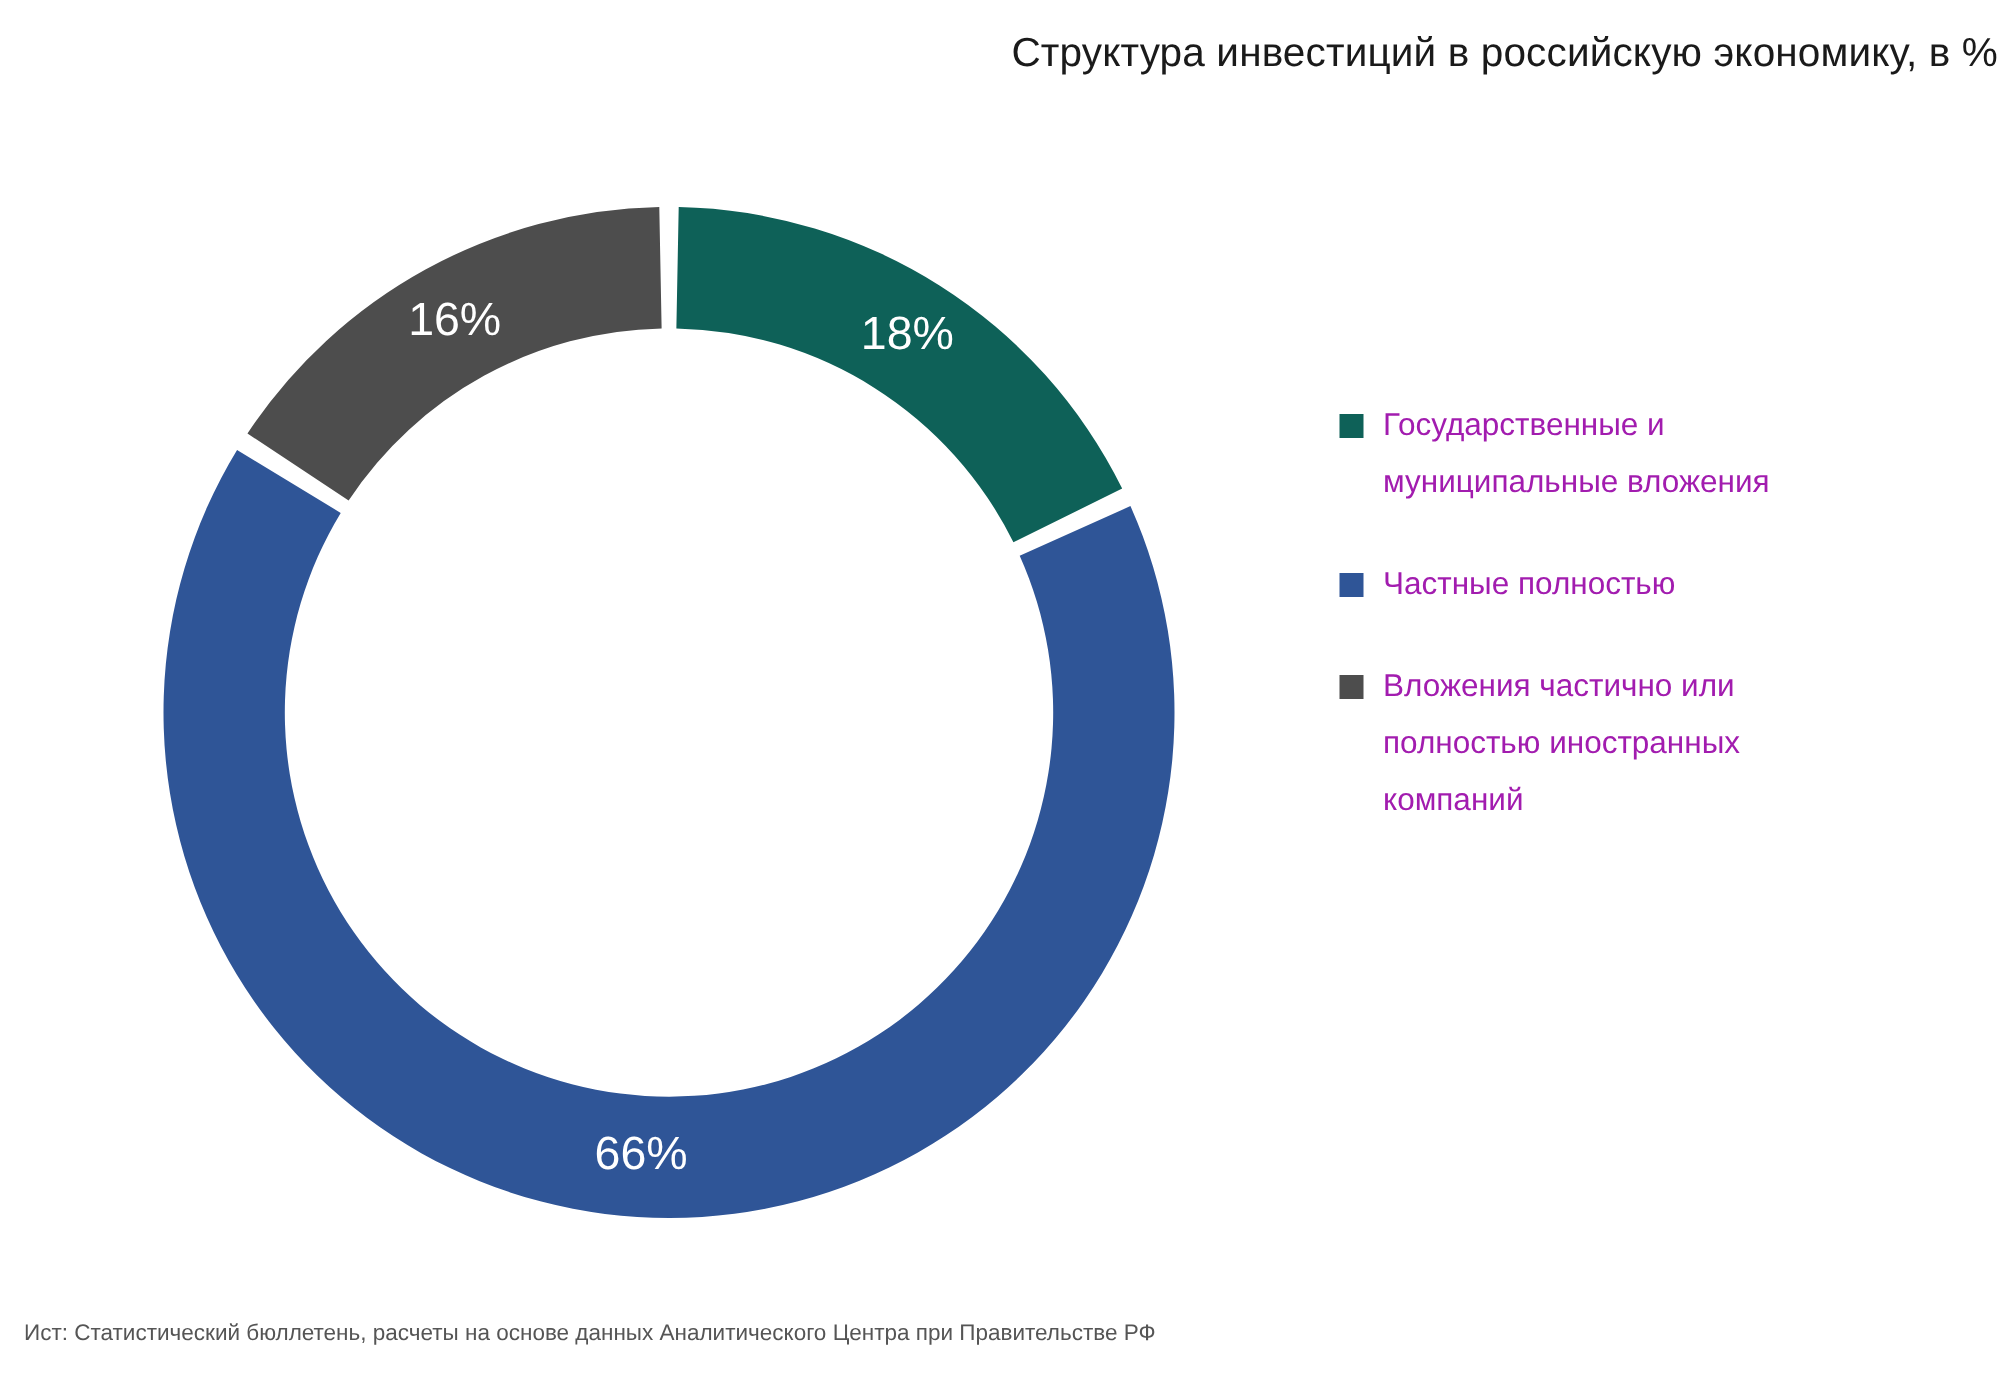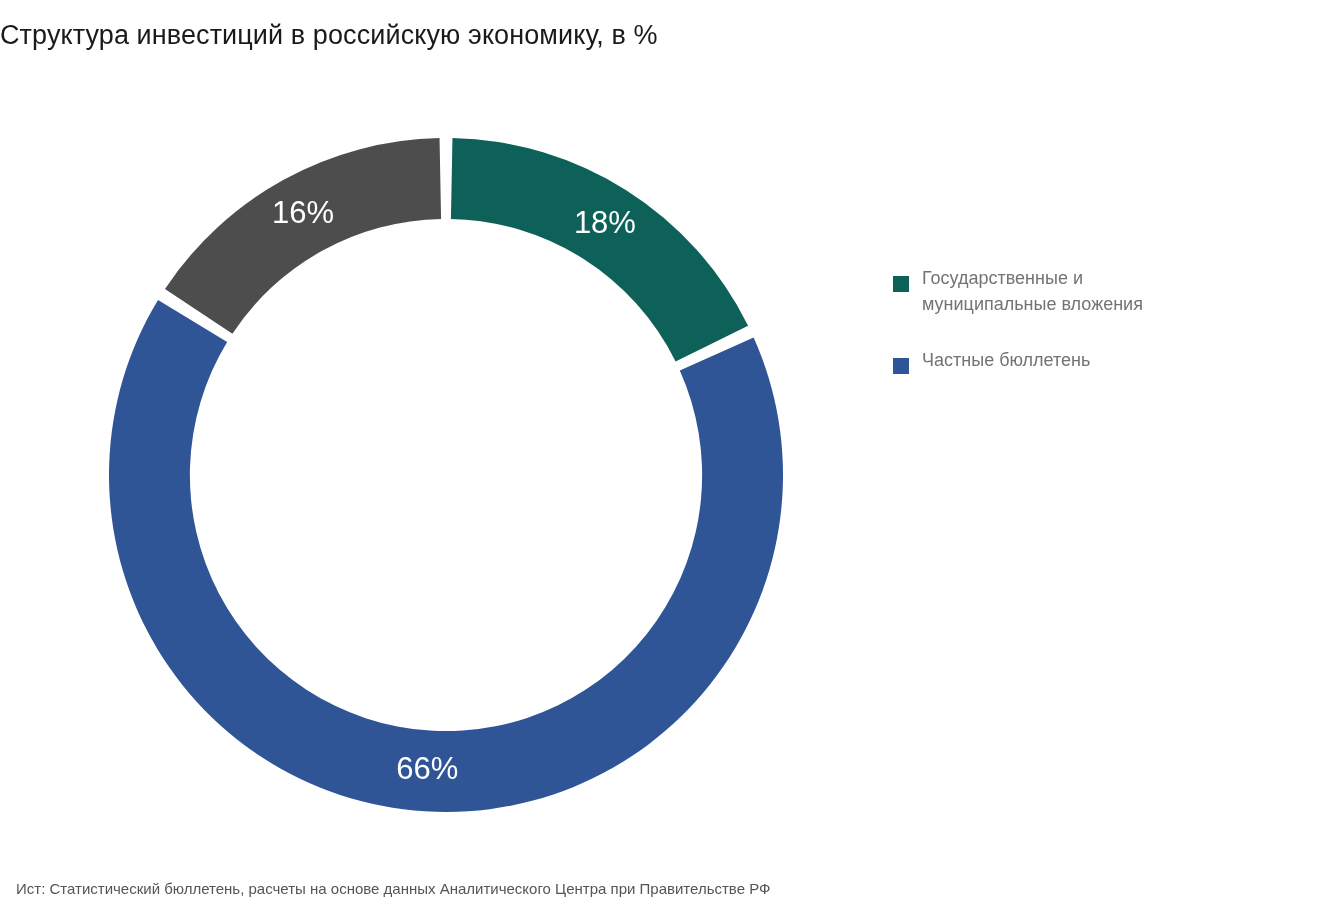--- a/index.html
+++ b/index.html
@@ -15,21 +15,21 @@
     font-family: "Liberation Sans", sans-serif;
     color: #1a1a1a;
   }
 
   
   #chart-title {
     position: absolute;
     left: 0;
     top: 20px;
     width: 1332px;
-    text-align: left;
+    text-align: right;
     font-size: 27px;
     font-weight: 400;
     color: #1a1a1a;
     letter-spacing: 0.1px;
     white-space: nowrap;
   }
 
   
   #plot-area {
     position: absolute;
@@ -64,23 +64,23 @@
     margin-bottom: 30px;
   }
   .legend-swatch {
     flex: 0 0 auto;
     width: 16px;
     height: 16px;
     margin-top: 11px;
     margin-right: 13px;
   }
   .legend-label {
-    font-size: 18px;
-    line-height: 26px;
-    color: #737373;
+    font-size: 21px;
+    line-height: 38px;
+    color: #a21caf;
     white-space: pre-line;
   }
 
   
   #source-note {
     position: absolute;
     left: 16px;
     top: 880px;
     font-size: 15px;
     color: #555555;
@@ -110,19 +110,25 @@
 <div id="legend">
 
   <div class="legend-item">
     <span class="legend-swatch" style="background: rgb(14, 97, 88);"></span>
     <span class="legend-label">Государственные и
 муниципальные вложения</span>
   </div>
 
   <div class="legend-item">
     <span class="legend-swatch" style="background: rgb(47, 85, 151);"></span>
-    <span class="legend-label">Частные бюллетень</span>
+    <span class="legend-label">Частные полностью</span>
   </div>
 
+  <div class="legend-item">
+    <span class="legend-swatch" style="background: rgb(77, 77, 77);"></span>
+    <span class="legend-label">Вложения частично или
+полностью иностранных
+компаний</span>
+  </div>
 
 </div>
 
 <div id="source-note">Ист: Статистический бюллетень, расчеты на основе данных Аналитического Центра при Правительстве РФ</div>
 
 </body></html>

